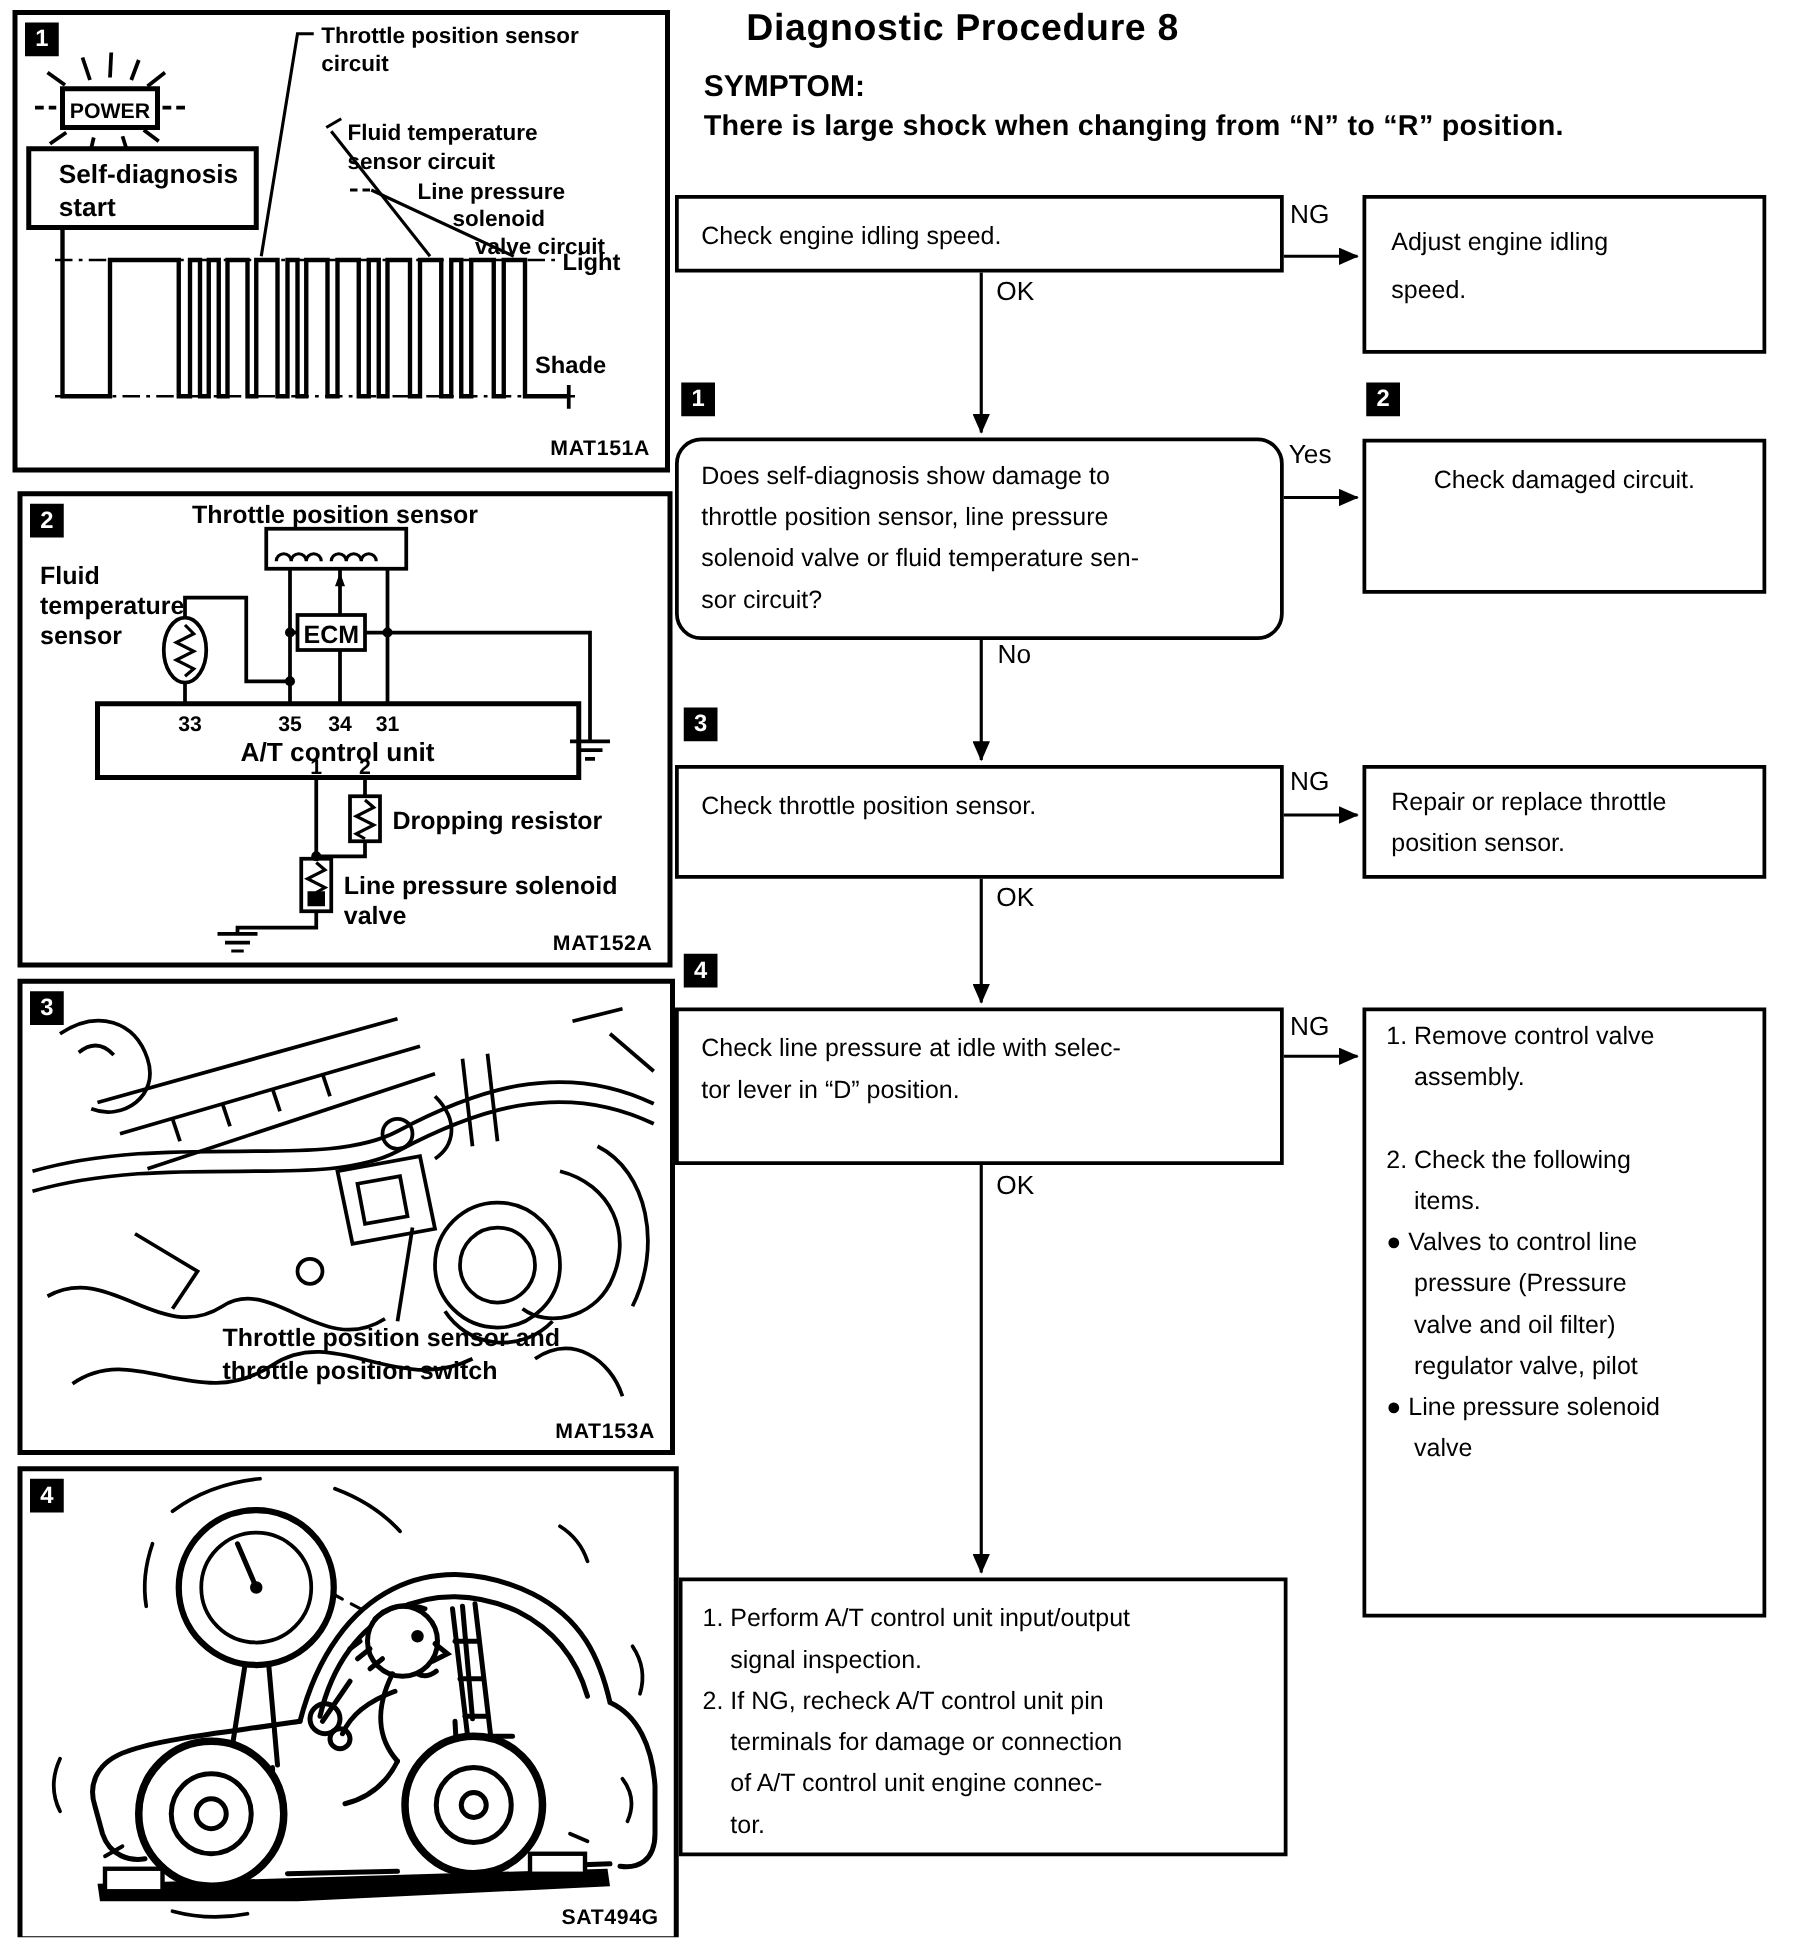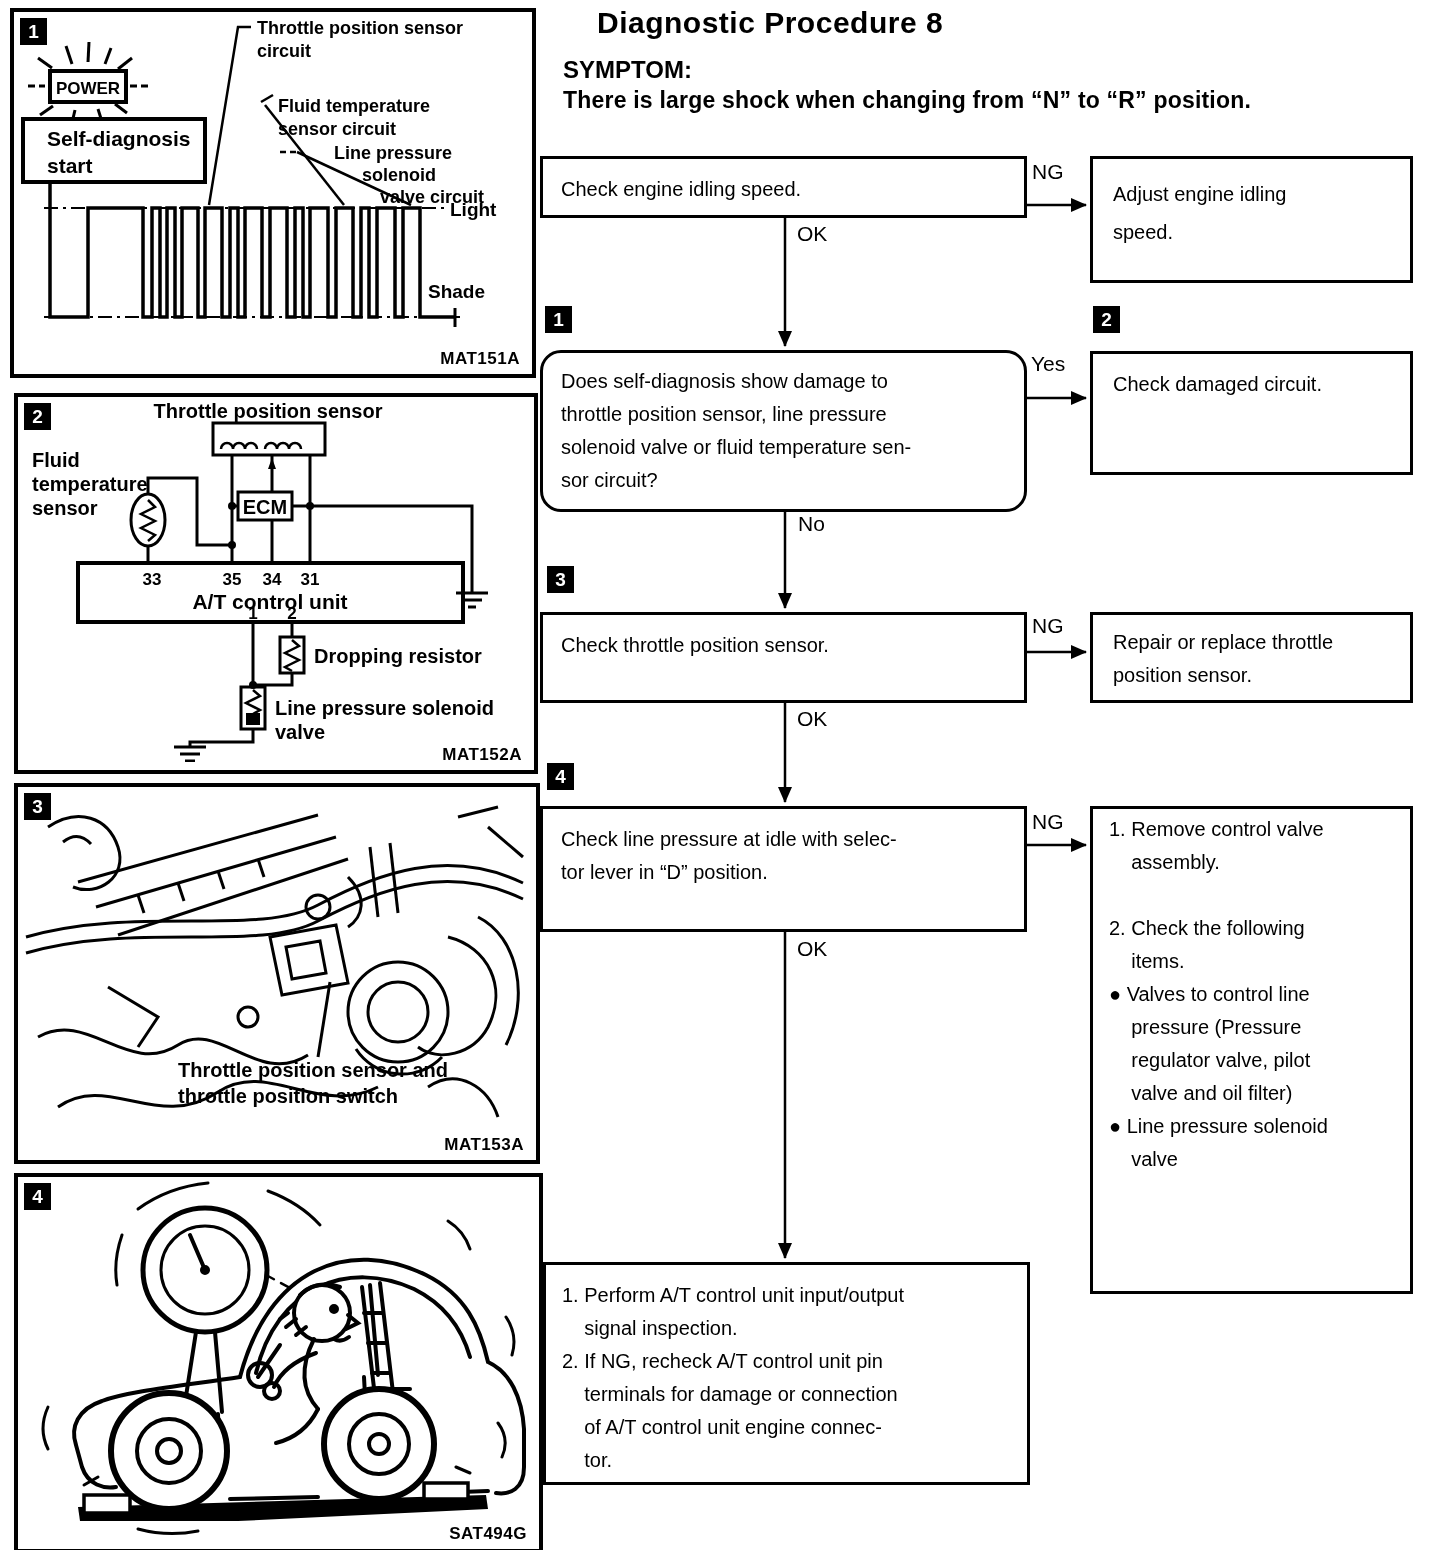--- a/index.html
+++ b/index.html
@@ -45,21 +45,21 @@
   <div class="badge" style="left:545px;top:306px;">1</div>
   <div class="badge" style="left:1093px;top:306px;">2</div>
 
   <div class="fbox" style="left:540px;top:350px;width:487px;height:162px;border-radius:21px;">
     <div class="line">Does self-diagnosis show damage to</div>
     <div class="line">throttle position sensor, line pressure</div>
     <div class="line">solenoid valve or fluid temperature sen-</div>
     <div class="line">sor circuit?</div>
   </div>
 
-  <div class="fbox" style="left:1090px;top:351px;width:323px;height:124px;padding:14px 20px;">
+  <div class="fbox" style="left:1090px;top:351px;width:323px;height:124px;padding:14px 20px;text-align:center;">
     <div class="line">Check damaged circuit.</div>
   </div>
 
   <div class="badge" style="left:547px;top:566px;">3</div>
 
   <div class="fbox" style="left:540px;top:612px;width:487px;height:91px;padding-top:14px;">
     <div class="line">Check throttle position sensor.</div>
   </div>
 
   <div class="fbox" style="left:1090px;top:612px;width:323px;height:91px;padding:11px 20px;">
@@ -75,22 +75,22 @@
   </div>
 
   <div class="fbox" style="left:1090px;top:806px;width:323px;height:488px;padding:4px 16px;">
     <div class="line">1. Remove control valve</div>
     <div class="line">    assembly.</div>
     <div class="line"></div>
     <div class="line">2. Check the following</div>
     <div class="line">    items.</div>
     <div class="line">● Valves to control line</div>
     <div class="line">    pressure (Pressure</div>
+    <div class="line">    valve and oil filter)</div>
     <div class="line">    regulator valve, pilot</div>
-    <div class="line">    valve and oil filter)</div>
     <div class="line">● Line pressure solenoid</div>
     <div class="line">    valve</div>
   </div>
 
   <div class="fbox" style="left:543px;top:1262px;width:487px;height:223px;line-height:32px;padding:14px 16px;">
     <div class="line">1. Perform A/T control unit input/output</div>
     <div class="line">    signal inspection.</div>
     <div class="line">2. If NG, recheck A/T control unit pin</div>
     <div class="line">    terminals for damage or connection</div>
     <div class="line">    of A/T control unit engine connec-</div>

